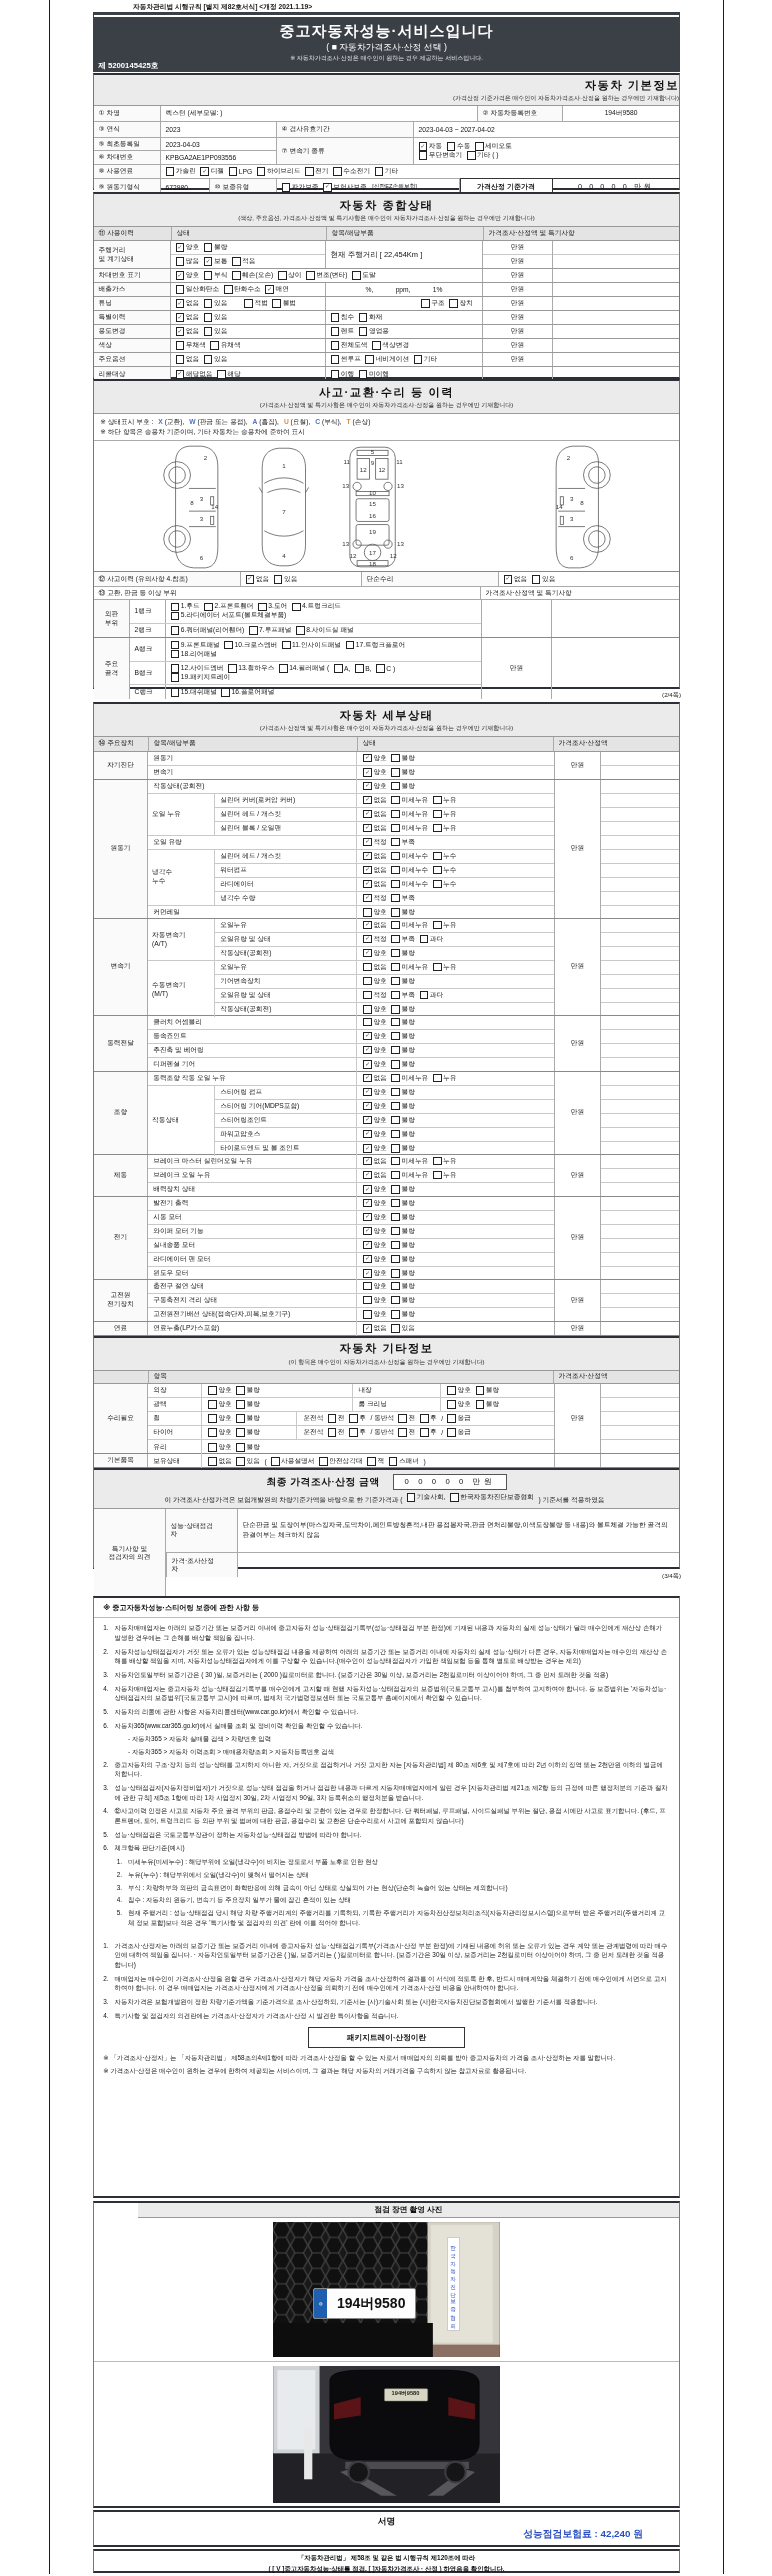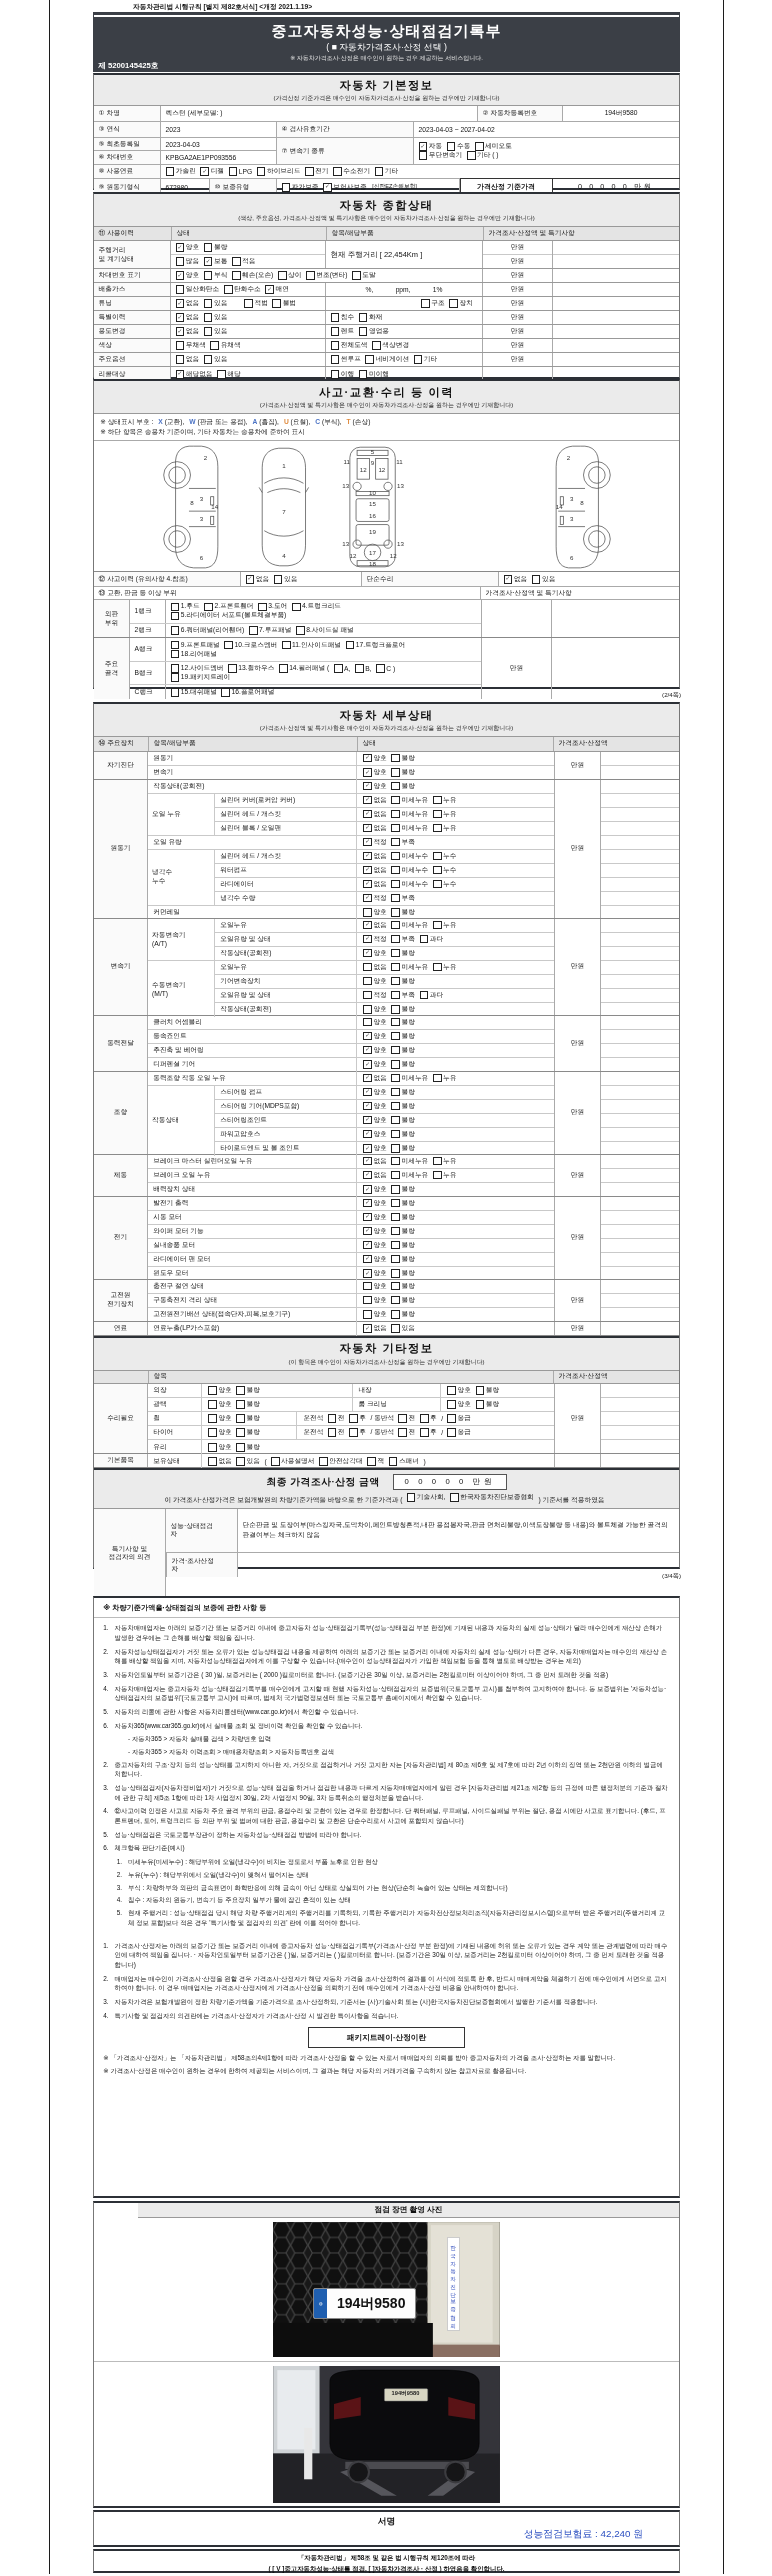--- a/index.html
+++ b/index.html
@@ -76,40 +76,40 @@
   .cblue{color:#4a72c4;} .corange{color:#e08a3c;}
   .defbox{width:155px;margin:7.2px auto 5.2px;border:1px solid #333;text-align:center;font-size:7.7px;font-weight:bold;padding:3.6px 0;}
   
   .photocell{border-bottom:0.5px solid #bbb;display:flex;justify-content:center;align-items:center;}
   .photo{position:relative;width:227px;overflow:hidden;background:#141414;}
   .plate{position:absolute;background:#fdfdfd;border:1px solid #888;border-radius:2.1px;display:flex;align-items:center;overflow:hidden;}
   .plate .blueband{width:13.4px;align-self:stretch;background:#1f5fb0;display:flex;flex-direction:column;align-items:center;justify-content:center;color:#fff;font-size:4.1px;}
   .plate .pnum{flex:1;text-align:center;font-weight:bold;color:#111;}
   .vbanner{position:absolute;background:#fff;color:#3a55c0;writing-mode:vertical-rl;text-orientation:upright;
            font-size:5.7px;letter-spacing:2.1px;padding:3.1px 1.5px;border:0.5px solid #ccc;}
-  .bluetext{color:#2b4fc0;font-weight:normal;}
+  .bluetext{color:#2b4fc0;font-weight:bold;}
 </style>
 </head>
 <body>
 
 <div class="sheet">
   <div class="frame"></div>
 
   <div class="topnote">자동차관리법 시행규칙 [별지 제82호서식] &lt;개정 2021.1.19&gt;</div>
 
   <div class="hdr">
     <div class="slit"></div>
-    <div class="t1">중고자동차성능·상태점검기록부</div>
+    <div class="t1">중고자동차성능·서비스입니다</div>
     <div class="t2">( ■ 자동차가격조사·산정 선택 )</div>
     <div class="t3">※ 자동차가격조사·산정은 매수인이 원하는 경우 제공하는 서비스입니다.</div>
     <div class="docno">제 5200145425호</div>
   </div>
 
   <div class="box" style="top:73px;height:117px;">
-    <div class="band" style="padding:2.6px 0 2.1px;">
+    <div class="band" style="padding:2.6px 0 2.1px;text-align:right;">
       <div class="bt">자동차 기본정보</div>
       <div class="bs">(가격산정 기준가격은 매수인이 자동차가격조사·산정을 원하는 경우에만 기재합니다)</div>
     </div>
     <div class="frow" style="height:16px;">
       <div class="cell lab" style="width:67px;">① 차명</div>
       <div class="cell" style="width:317px;">렉스턴 (세부모델: )</div>
       <div class="cell lab" style="width:85px;">② 자동차등록번호</div>
       <div class="cell nr ctr" style="flex:1;">194버9580</div>
     </div>
     <div class="frow" style="height:16px;">
@@ -1745,21 +1745,21 @@
       <div style="width:72px;flex:none;"></div>
       <div class="cell lab pre" style="width:72px;border-left:0.5px solid #aaa;">가격·조사산정
 자</div>
       <div class="cell nr" style="flex:1;"></div>
     </div>
   </div>
 
   <div class="pglabel" style="top:1572px;">(3/4쪽)</div>
 
   <div class="box" style="top:1596px;height:602px;overflow:hidden;">
-    <div class="nsec" style="border-top:none;">※ 차량기준가액을·상태점검의 보증에 관한 사항 등</div>
+    <div class="nsec" style="border-top:none;">※ 중고자동차성능·스티어링 보증에 관한 사항 등</div>
     <div class="notebody">
       <div class="ni">
           <span class="nn">1.</span>
           <span class="nt">자동차매매업자는 아래의 보증기간 또는 보증거리 이내에 중고자동차 성능·상태점검기록부(성능·상태점검 부분 한정)에 기재된 내용과 자동차의 실제 성능·상태가 달라 매수인에게 재산상 손해가 발생한 경우에는 그 손해를 배상할 책임을 집니다.</span>
         </div>
       <div class="ni">
           <span class="nn">2.</span>
           <span class="nt">자동차성능상태점검자가 거짓 또는 오류가 있는 성능상태점검 내용을 제공하여 아래의 보증기간 또는 보증거리 이내에 자동차의 실제 성능·상태가 다른 경우, 자동차매매업자는 매수인의 재산상 손해를 배상할 책임을 지며, 자동차성능상태점검자에게 이를 구상할 수 있습니다.(매수인이 성능상태점검자가 가입한 책임보험 등을 통해 별도로 배상받는 경우는 제외)</span>
         </div>
       <div class="ni">

